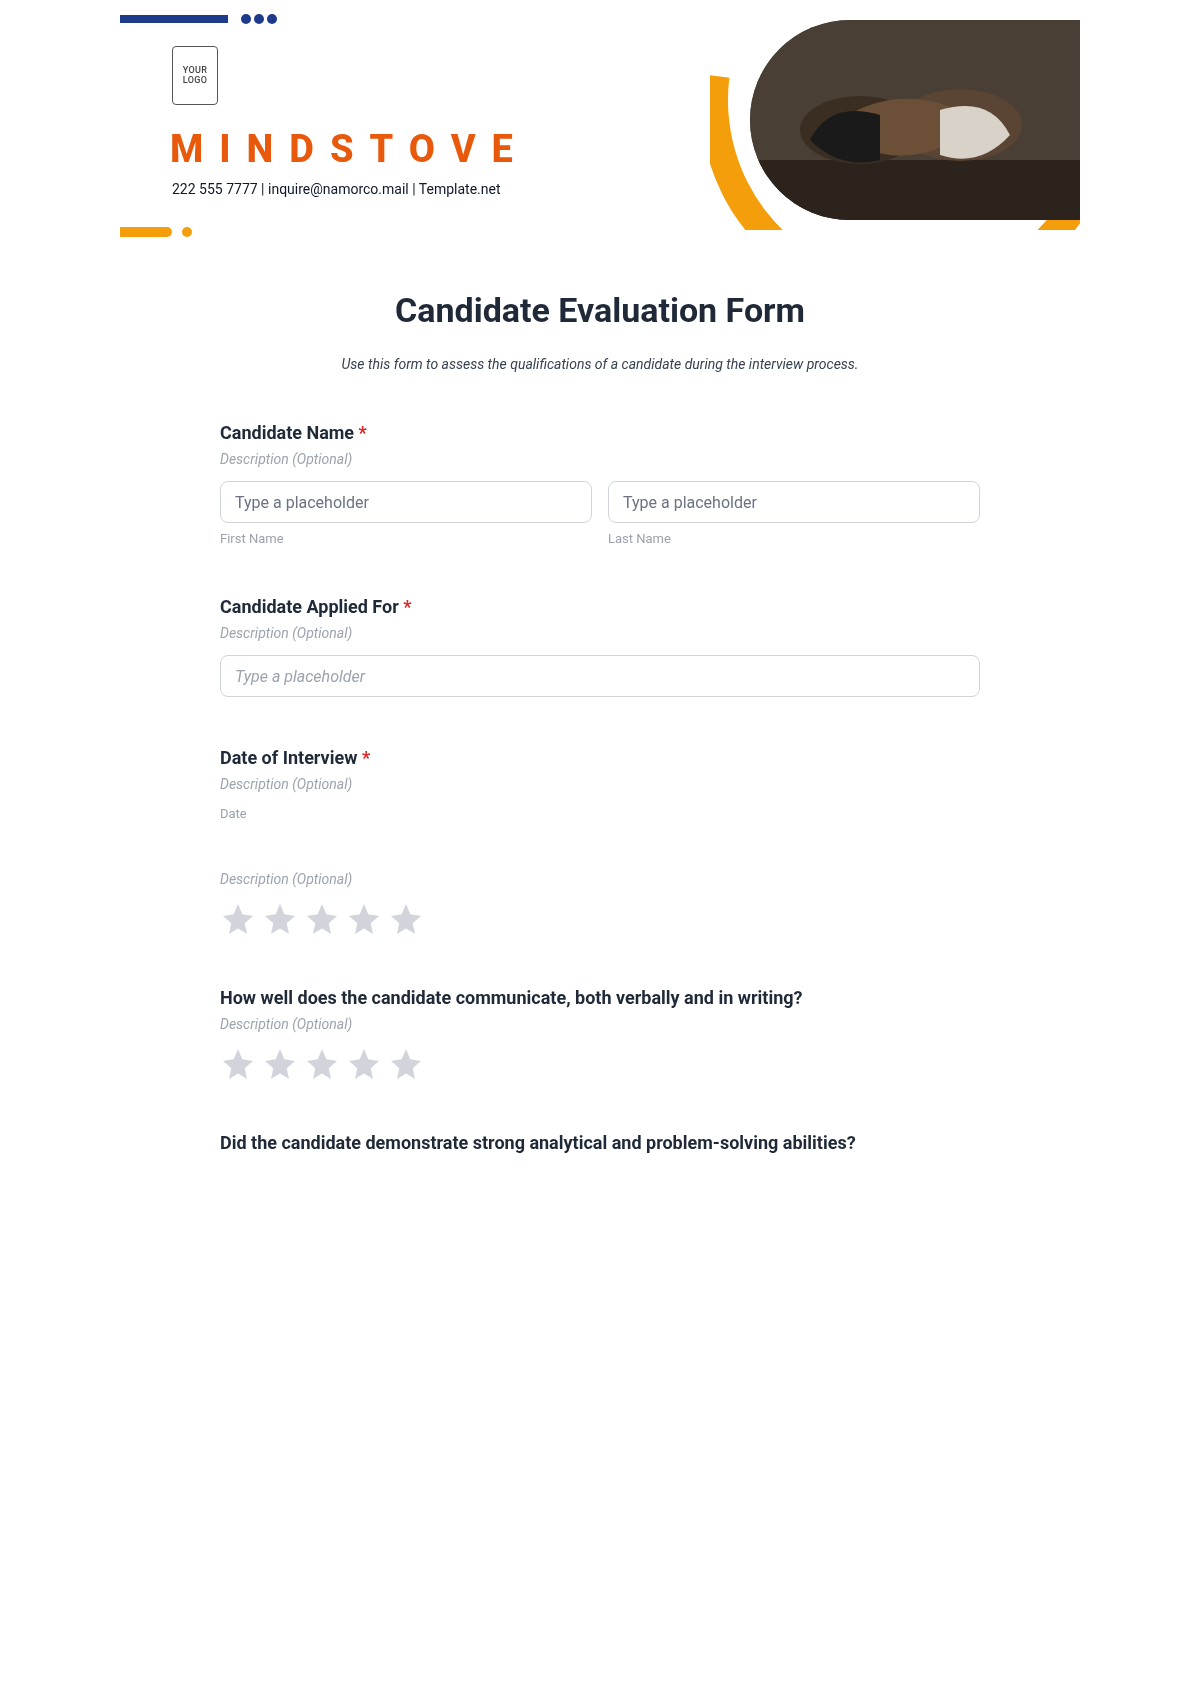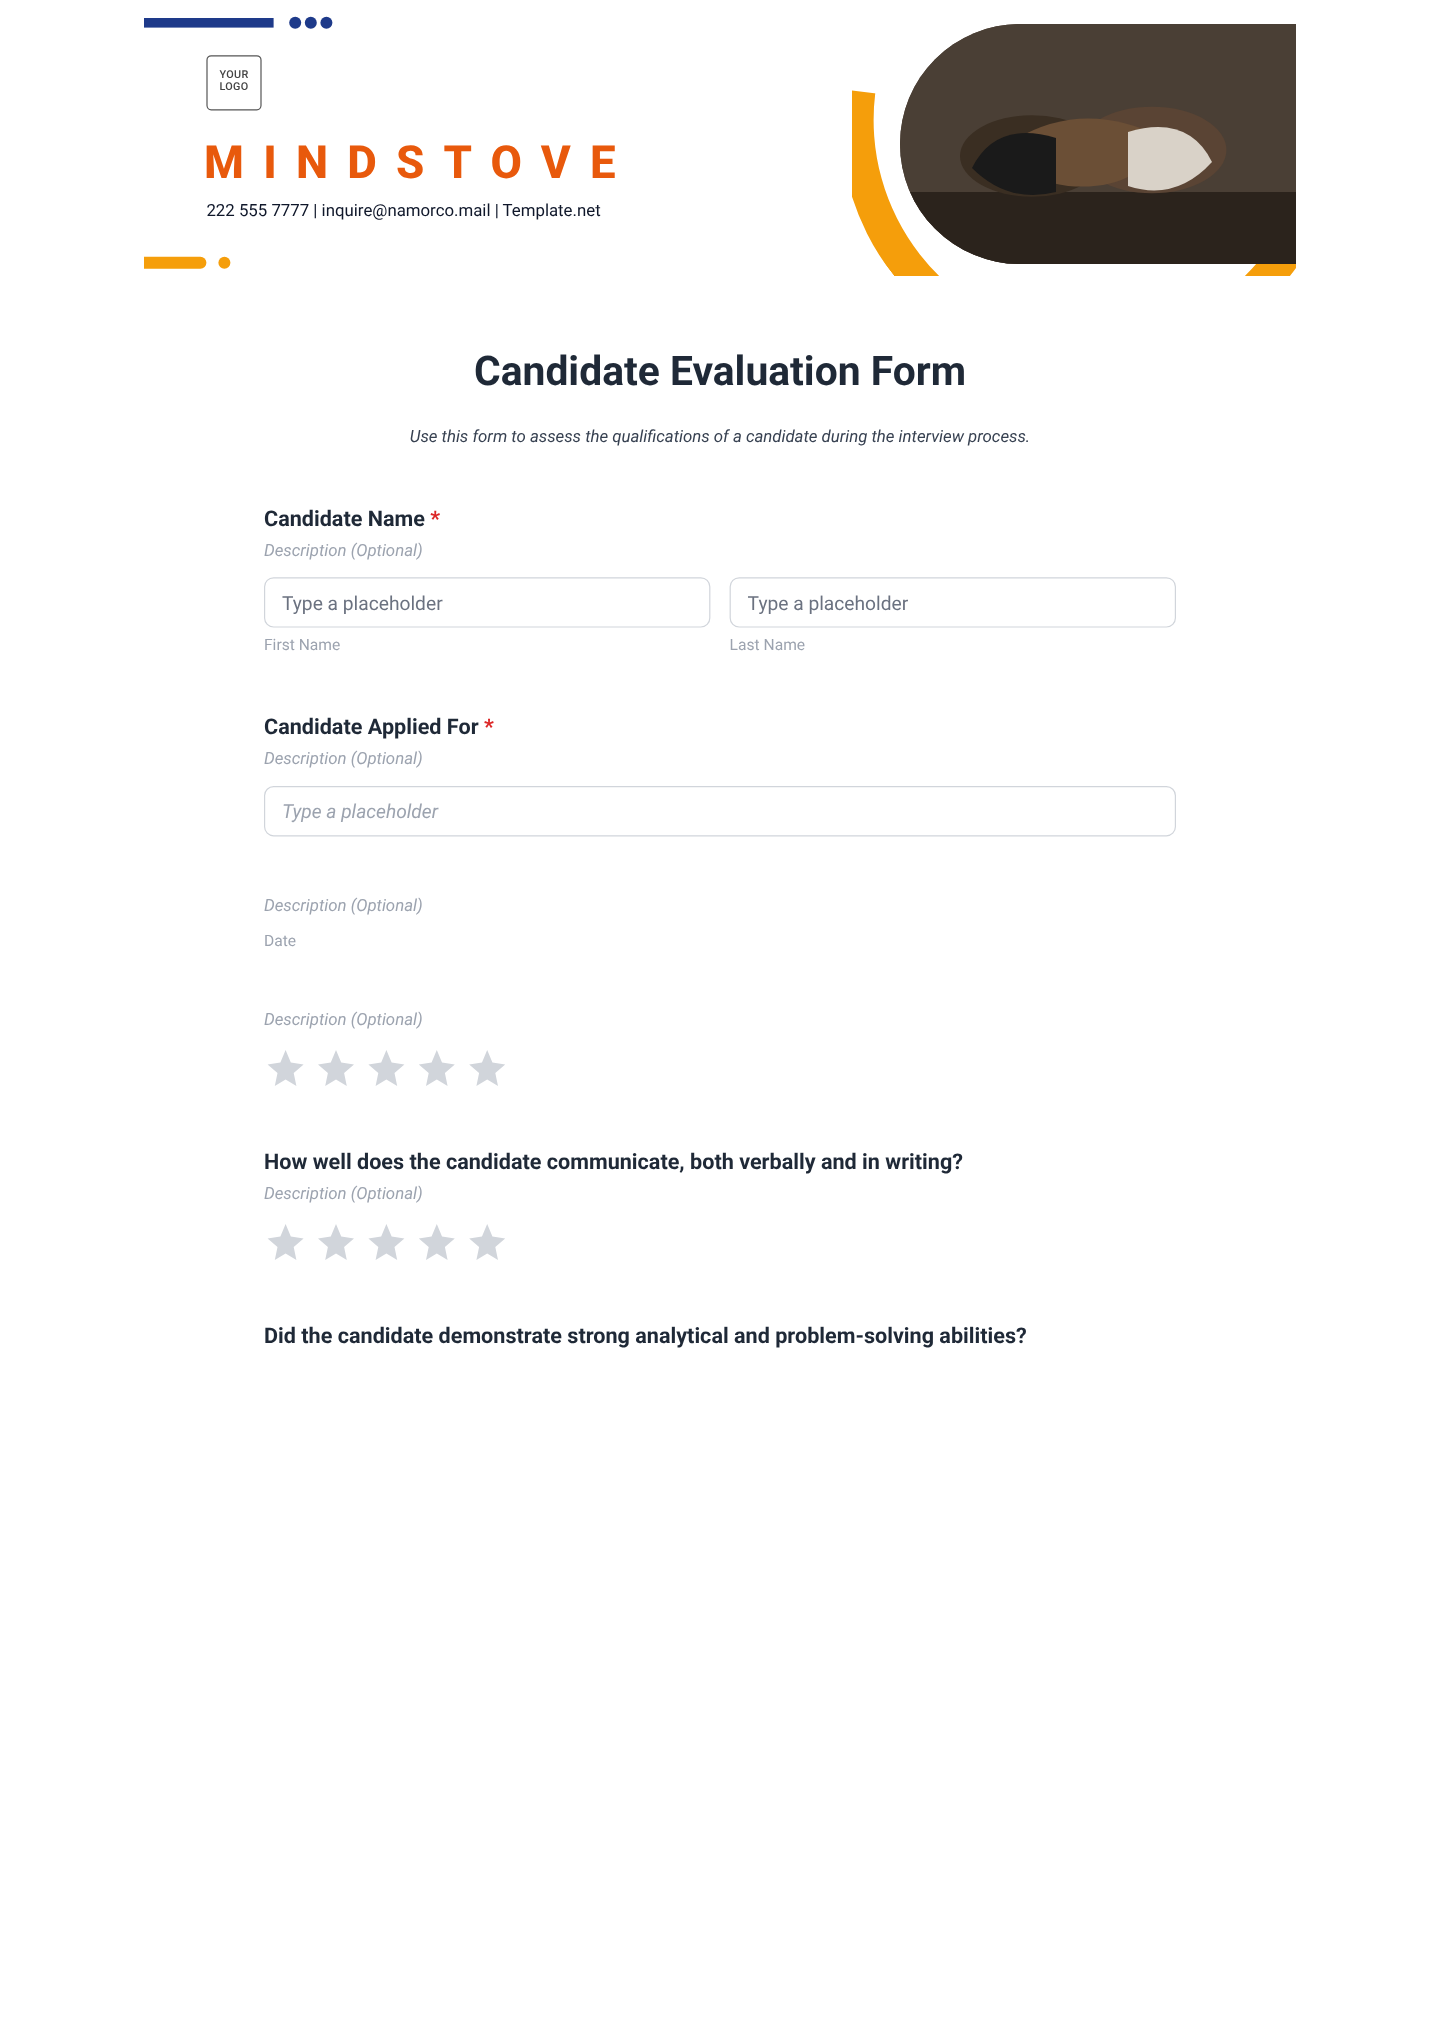--- a/index.html
+++ b/index.html
@@ -30,21 +30,21 @@
   .topdots { display: inline-block; vertical-align: middle; margin-left: 6px; }
   .topdots span {
     display: inline-block;
     width: 10px; height: 10px;
     background: #1e3a8a;
     border-radius: 50%;
     margin-left: 3px;
   }
   .logo-box {
     border: 1px solid #555;
-    width: 46px; height: 46px;
+    width: 46px; height: 59px;
     border-radius: 4px;
     display: flex; align-items: center; justify-content: center;
     font-size: 9px; line-height: 1.1; text-align: center;
     color: #444; letter-spacing: 0.3px;
     margin: 18px 0 0 52px;
     font-weight: 500;
   }
   .brand {
     font-size: 38px;
     font-weight: 800;
@@ -214,20 +214,24 @@
     <div class="field">
       <div class="field-label">
         <span>Candidate Applied For</span>
         <span class="req">*</span>
       </div>
       <div class="field-subdesc">Description (Optional)</div>
       <input class="input italic" type="text" placeholder="Type a placeholder" style="">
     </div>
 
     <div class="field">
+      <div class="field-label">
+        <span>Date of Interview</span>
+        <span class="req">*</span>
+      </div>
       <div class="field-subdesc">Description (Optional)</div>
       <div class="sublabel">Date</div>
     </div>
 
     <div class="field">
       <div class="field-subdesc">Description (Optional)</div>
       <div class="stars">
         <span class="star"><svg viewBox="0 0 24 24">
               <path d="M12 2l2.9 6.9L22 10l-5.5 4.8L18 22l-6-3.6L6 22l1.5-7.2L2 10l7.1-1.1z"></path>
             </svg></span>

